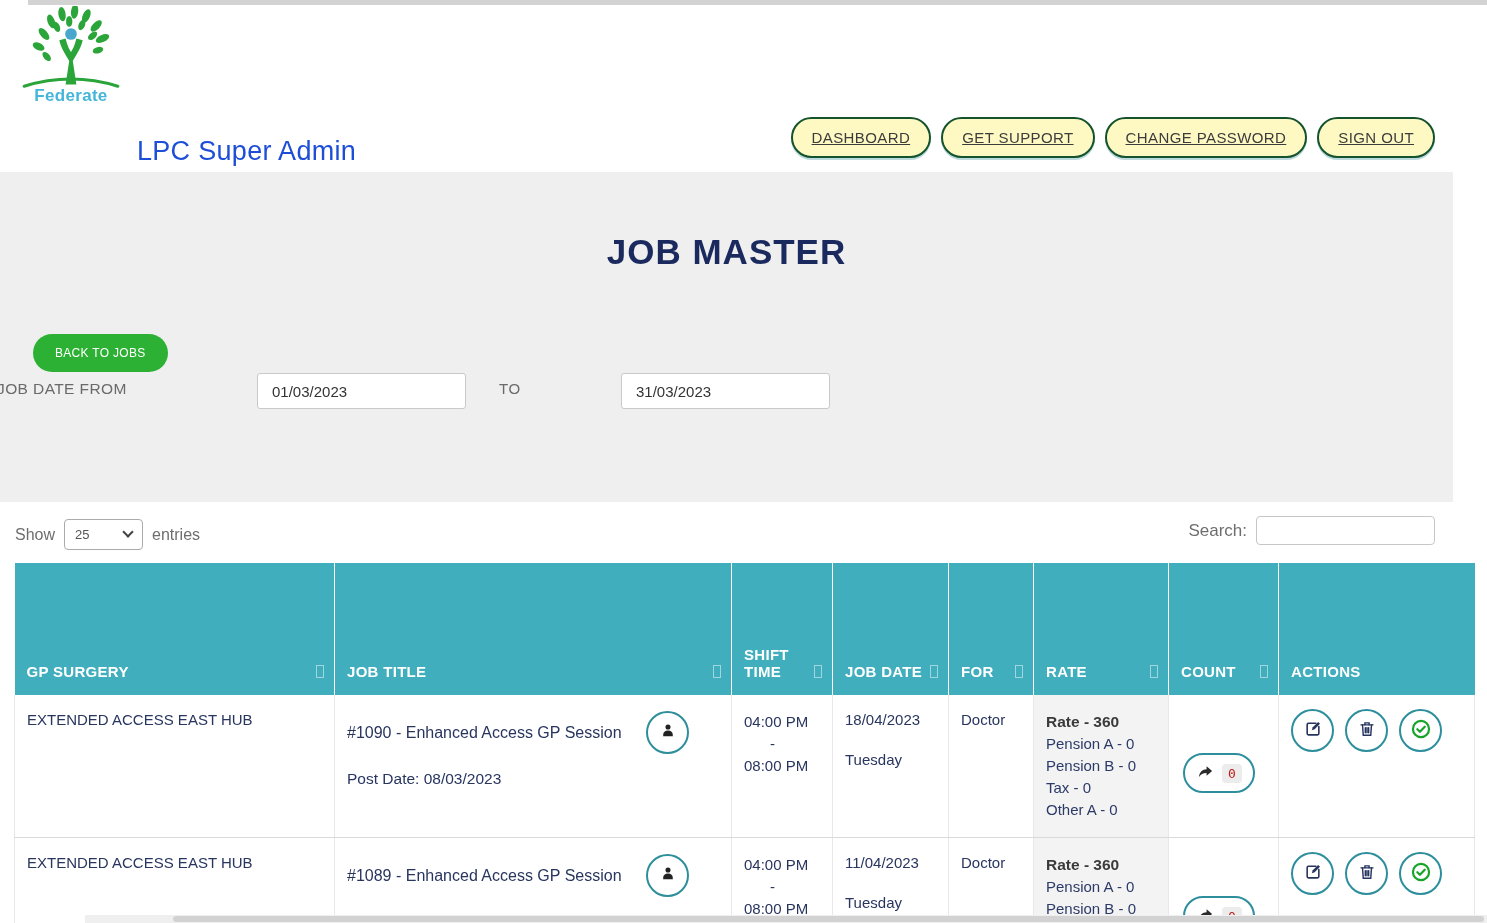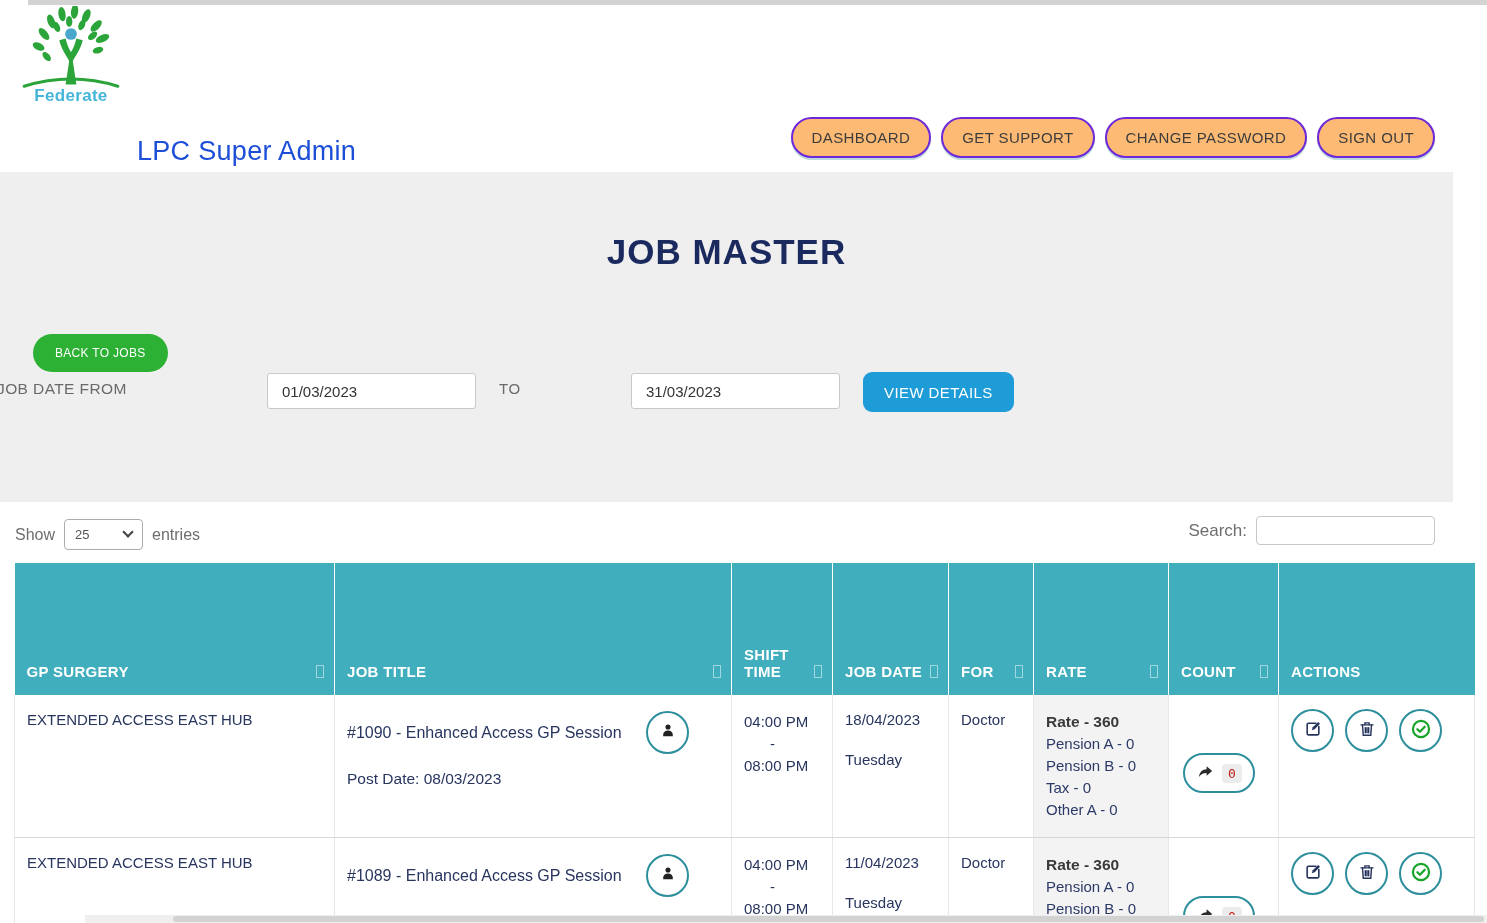--- a/index.html
+++ b/index.html
@@ -11,41 +11,40 @@
     color: #28355f;
   }
   .top-strip { position: absolute; left: 28px; top: 0; right: 0; height: 5px; background: #d3d3d3; }
 
   
   .logo { position: absolute; left: 12px; top: 6px; width: 118px; text-align: center; }
   .logo-text { color: #45b5d9; font-weight: bold; font-size: 17px; margin-top: -16px; letter-spacing: .3px; }
   .portal-title { position: absolute; left: 137px; top: 136px; font-size: 27px; font-weight: 400; color: #1d4ed8; letter-spacing: .3px; }
   .nav { position: absolute; top: 117px; right: 52px; display: flex; gap: 10px; }
   .nav-btn {
-    border: 2px solid #6d28d9; border-radius: 21px; background: #fdba74;
+    border: 2px solid #14532d; border-radius: 21px; background: #fef9c3;
     height: 41px; padding: 0 19px; font-size: 15px; color: #3c3c3c;
     font-family: "Liberation Sans", sans-serif; letter-spacing: .4px;
-    box-shadow: 0 2px 0 0 #bcd9de; cursor: pointer;
+    box-shadow: 0 2px 0 0 #bcd9de; cursor: pointer; text-decoration: underline;
   }
 
   
   .panel { position: absolute; left: 0; top: 172px; width: 1453px; height: 330px; background: #efefef; }
   .panel-title { text-align: center; padding-top: 60px; font-size: 35px; font-weight: 600; color: #1b2a5e; letter-spacing: 1px; }
   .back-btn {
     position: absolute; left: 33px; top: 162px; height: 38px; padding: 0 22px;
     background: #2db134; color: #fff; border: none; border-radius: 20px;
     font-size: 12px; font-family: "Liberation Sans", sans-serif; letter-spacing: .3px; cursor: pointer;
   }
   .fdate-label { position: absolute; left: -3px; top: 208px; font-size: 15.5px; color: #6a6a6a; letter-spacing: .4px; }
   .to-label { position: absolute; left: 499px; top: 208px; font-size: 15px; color: #6a6a6a; letter-spacing: .6px; }
   .date-input {
     position: absolute; width: 209px; height: 36px; border: 1px solid #c9c9c9; border-radius: 3px;
     padding: 0 14px; font-size: 15px; color: #333; background: #fff;
     font-family: "Liberation Sans", sans-serif;
-    margin-left: 10px;
   }
   #date-from { left: 257px; top: 201px; }
   #date-to   { left: 621px; top: 201px; }
   .view-btn {
     position: absolute; left: 863px; top: 200px; height: 40px; padding: 0 21px;
     background: #1e9cd8; color: #fff; border: none; border-radius: 9px;
     font-size: 15px; font-family: "Liberation Sans", sans-serif; letter-spacing: .4px; cursor: pointer;
   }
 
   
@@ -146,21 +145,20 @@
   <button class="nav-btn">SIGN OUT</button>
 </div>
 
 <div class="panel">
   <div class="panel-title">JOB MASTER</div>
   <button class="back-btn">BACK TO JOBS</button>
   <div class="fdate-label">JOB DATE FROM</div>
   <input id="date-from" class="date-input" value="01/03/2023" style="">
   <div class="to-label">TO</div>
   <input id="date-to" class="date-input" value="31/03/2023" style="">
-  <button class="view-btn">VIEW DETAILS</button>
 </div>
 
 <div class="controls">
   <div class="show-group">
     <span>Show</span>
     <span class="select-wrap">
       <select class="page-size">
         <option>25</option>
       </select>
       <span class="chev"></span>

